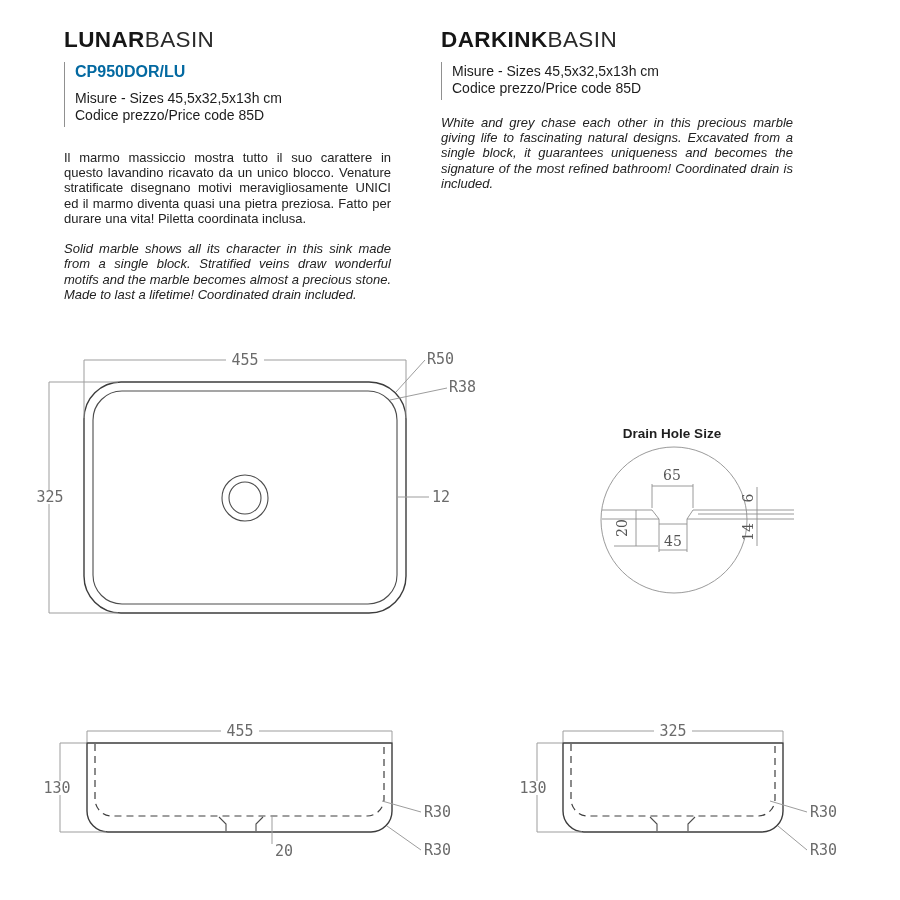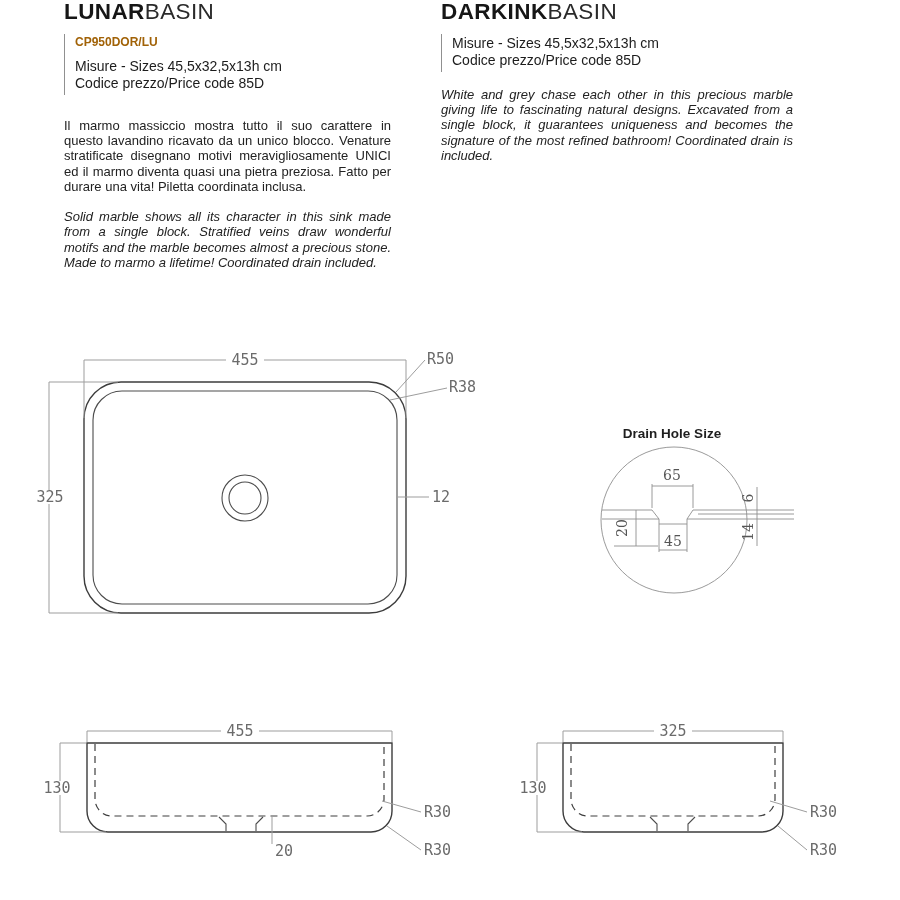--- a/index.html
+++ b/index.html
@@ -1,29 +1,29 @@
 <!DOCTYPE html>
 <html><head>
 <meta charset="utf-8">
 <style>
   html,body { margin:0; padding:0; background:#fff; }
   .page {
     position:relative; width:900px; height:900px; background:#ffffff;
     font-family:"Liberation Sans", sans-serif; overflow:hidden;
   }
-  .col { position:absolute; top:0; }
+  .col { position:absolute; top:28px; }
   .col-left  { left:64px;  width:327px; }
   .col-right { left:441px; width:352px; }
 
   .product-title { font-size:22.5px; color:#161616; letter-spacing:.4px; line-height:1.05; }
   .product-title .tb { font-weight:bold; }
   .product-title .tl { font-weight:normal; color:#2a2a2a; }
 
   .code-block { margin-top:10px; border-left:1.5px solid #909090; padding:1px 0 3px 10px; }
-  .code { font-weight:bold; font-size:12px; color:#a16207; margin:0 0 9px 0; }
+  .code { font-weight:bold; font-size:16px; color:#0369a1; margin:0 0 9px 0; }
   .meta { font-size:14px; color:#1c1c1c; line-height:17px; }
 
   .desc-it { margin-top:23px; font-size:13px; line-height:15.3px; color:#222; text-align:justify; }
   .desc-en { margin-top:15px; font-size:13px; line-height:15.3px; color:#222; text-align:justify; font-style:italic; }
 
   svg.drawings { position:absolute; left:0; top:0; }
   .obj  { fill:none; stroke:#3c3c3c; stroke-width:1.4px; }
   .obj2 { fill:none; stroke:#4c4c4c; stroke-width:1.1px; }
   .dash { fill:none; stroke:#3f3f3f; stroke-width:1.2px; stroke-dasharray:7 5; }
   .dim  { fill:none; stroke:#9d9d9d; stroke-width:1px; }
@@ -41,21 +41,21 @@
   <div class="col col-left">
     <div class="product-title">
       <span class="tb">LUNAR</span><span class="tl">BASIN</span>
     </div>
     <div class="code-block">
       <div class="code">CP950DOR/LU</div>
       <div class="meta">Misure - Sizes 45,5x32,5x13h cm</div>
       <div class="meta">Codice prezzo/Price code 85D</div>
     </div>
     <div class="desc-it">Il marmo massiccio mostra tutto il suo carattere in questo lavandino ricavato da un unico blocco. Venature stratificate disegnano motivi meravigliosamente UNICI ed il marmo diventa quasi una pietra preziosa. Fatto per durare una vita! Piletta coordinata inclusa.</div>
-    <div class="desc-en">Solid marble shows all its character in this sink made from a single block. Stratified veins draw wonderful motifs and the marble becomes almost a precious stone. Made to marmo a lifetime! Coordinated drain included.</div>
+    <div class="desc-en">Solid marble shows all its character in this sink made from a single block. Stratified veins draw wonderful motifs and the marble becomes almost a precious stone. Made to last a lifetime! Coordinated drain included.</div>
   </div>
 
   <div class="col col-right">
     <div class="product-title">
       <span class="tb">DARKINK</span><span class="tl">BASIN</span>
     </div>
     <div class="code-block">
       <div class="meta">Misure - Sizes 45,5x32,5x13h cm</div>
       <div class="meta">Codice prezzo/Price code 85D</div>
     </div>

